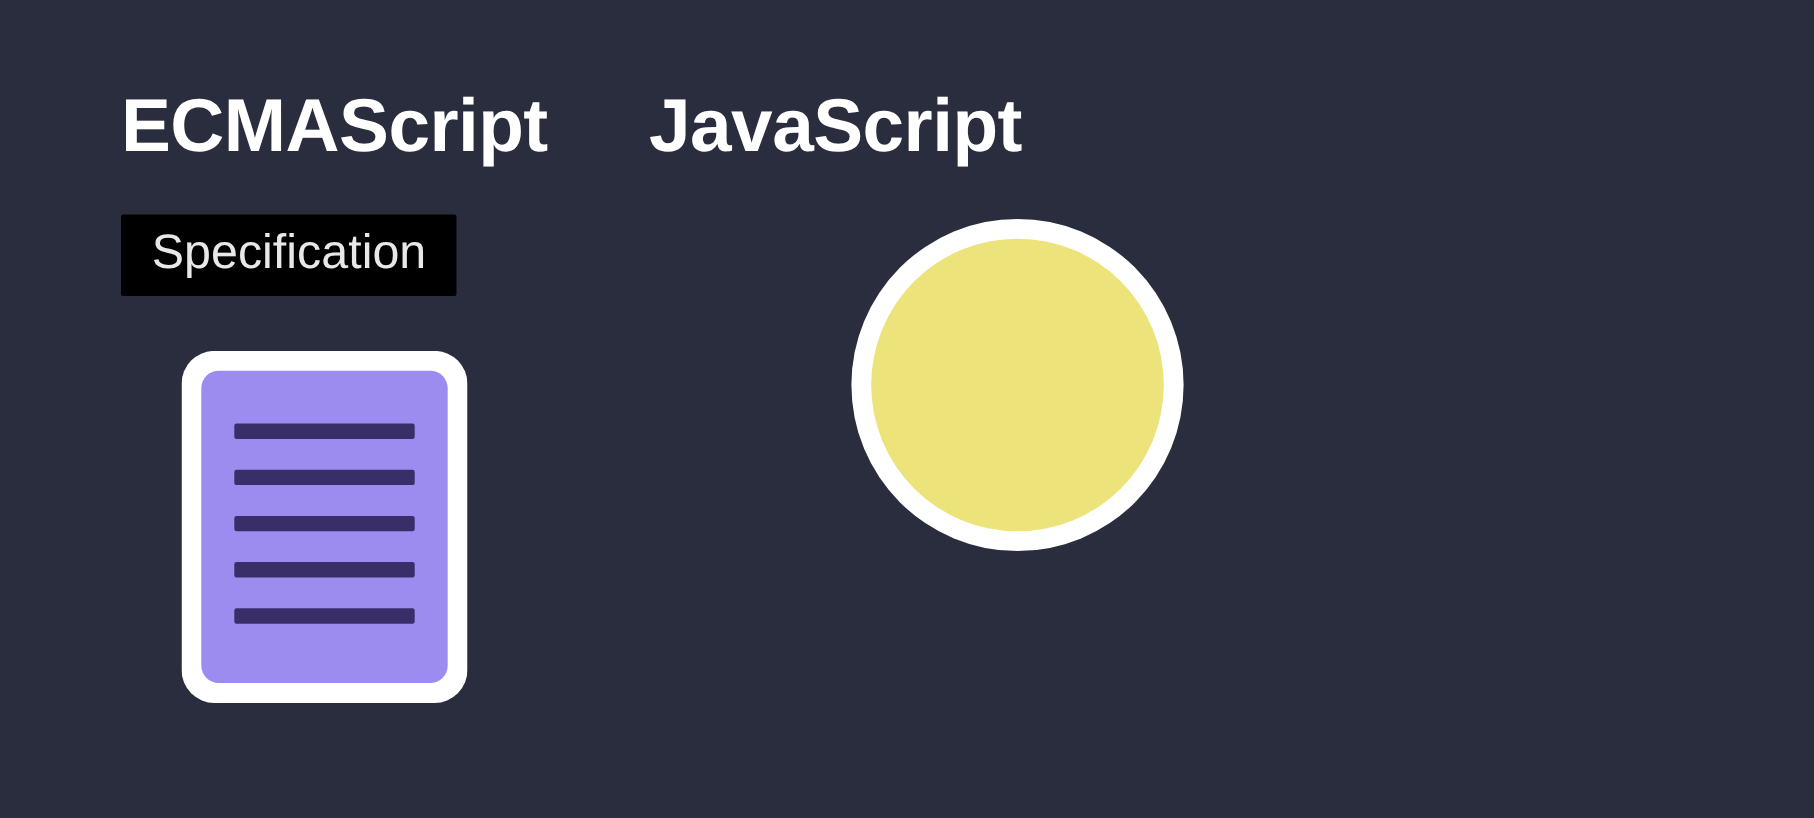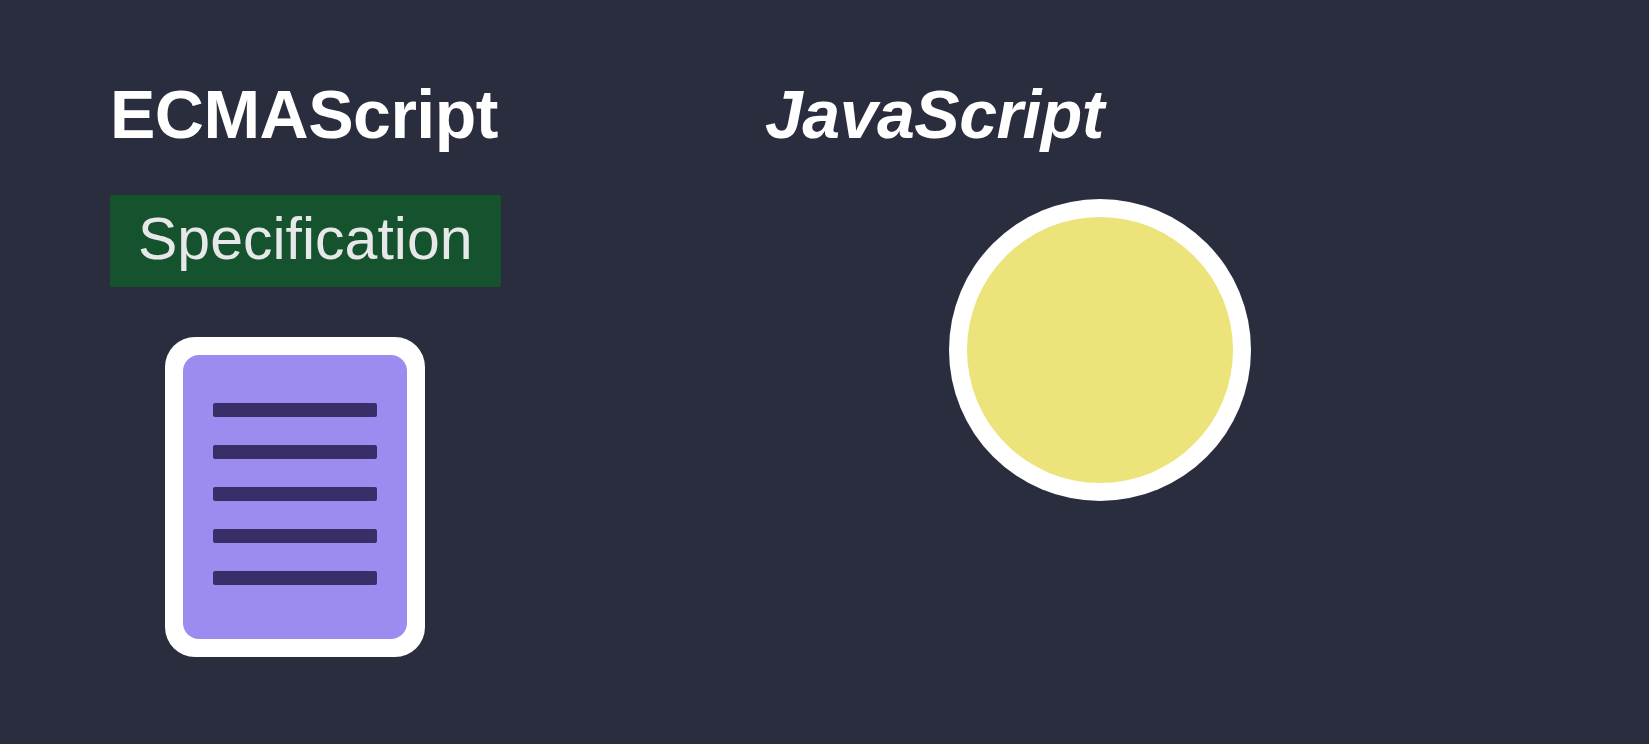--- a/index.html
+++ b/index.html
@@ -20,35 +20,33 @@
     .column {
       display: flex;
       flex-direction: column;
       align-items: flex-start;
     }
     .column-left {
       margin-left: 110px;
       width: 480px;
     }
     .column-right {
-      margin-left: 175px;
       width: 610px;
-      font-style: italic;
     }
     .heading {
       color: #ffffff;
       font-weight: 700;
       font-size: 68px;
       letter-spacing: -0.5px;
       margin-bottom: 42px;
     }
     .label-box {
-      background-color: #14532d;
+      background-color: #000000;
       color: #e8e8ea;
-      font-size: 59px;
+      font-size: 44px;
       font-weight: 400;
       padding: 10px 28px 14px 28px;
       border-radius: 2px;
       margin-bottom: 50px;
     }
     .icon-wrap {
       align-self: flex-start;
       margin-left: 55px;
     }
     .icon-wrap-right {

